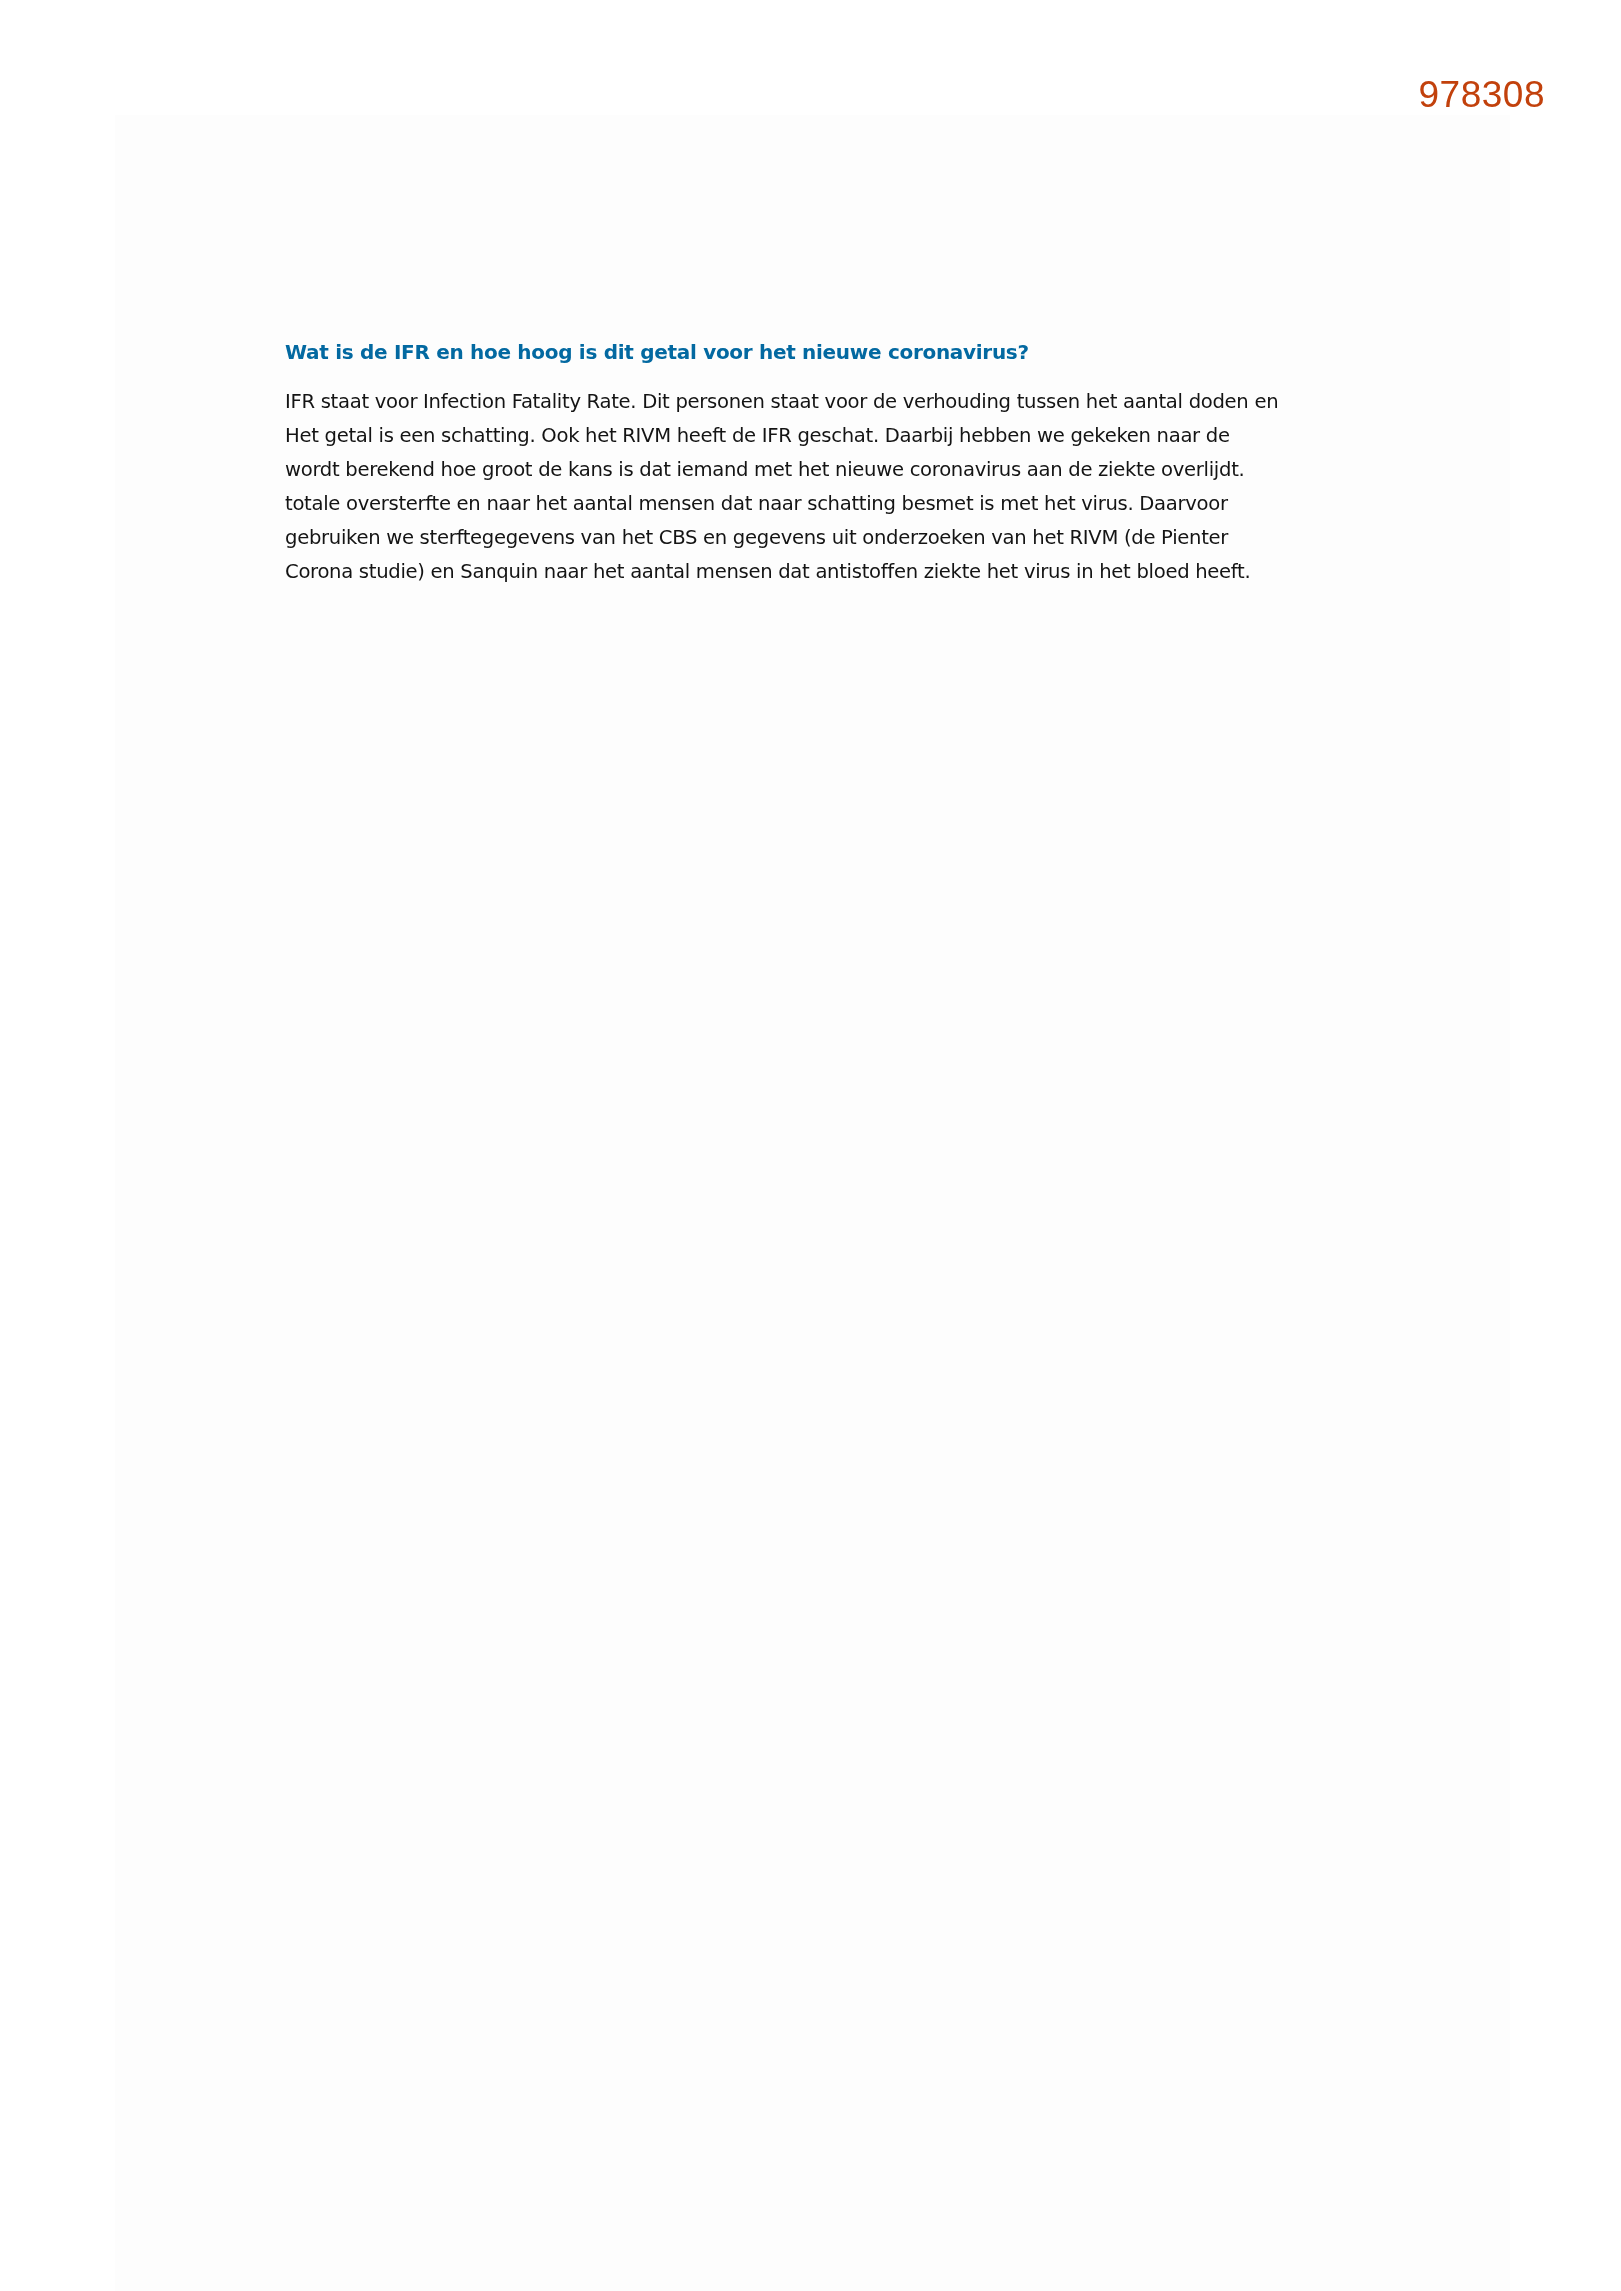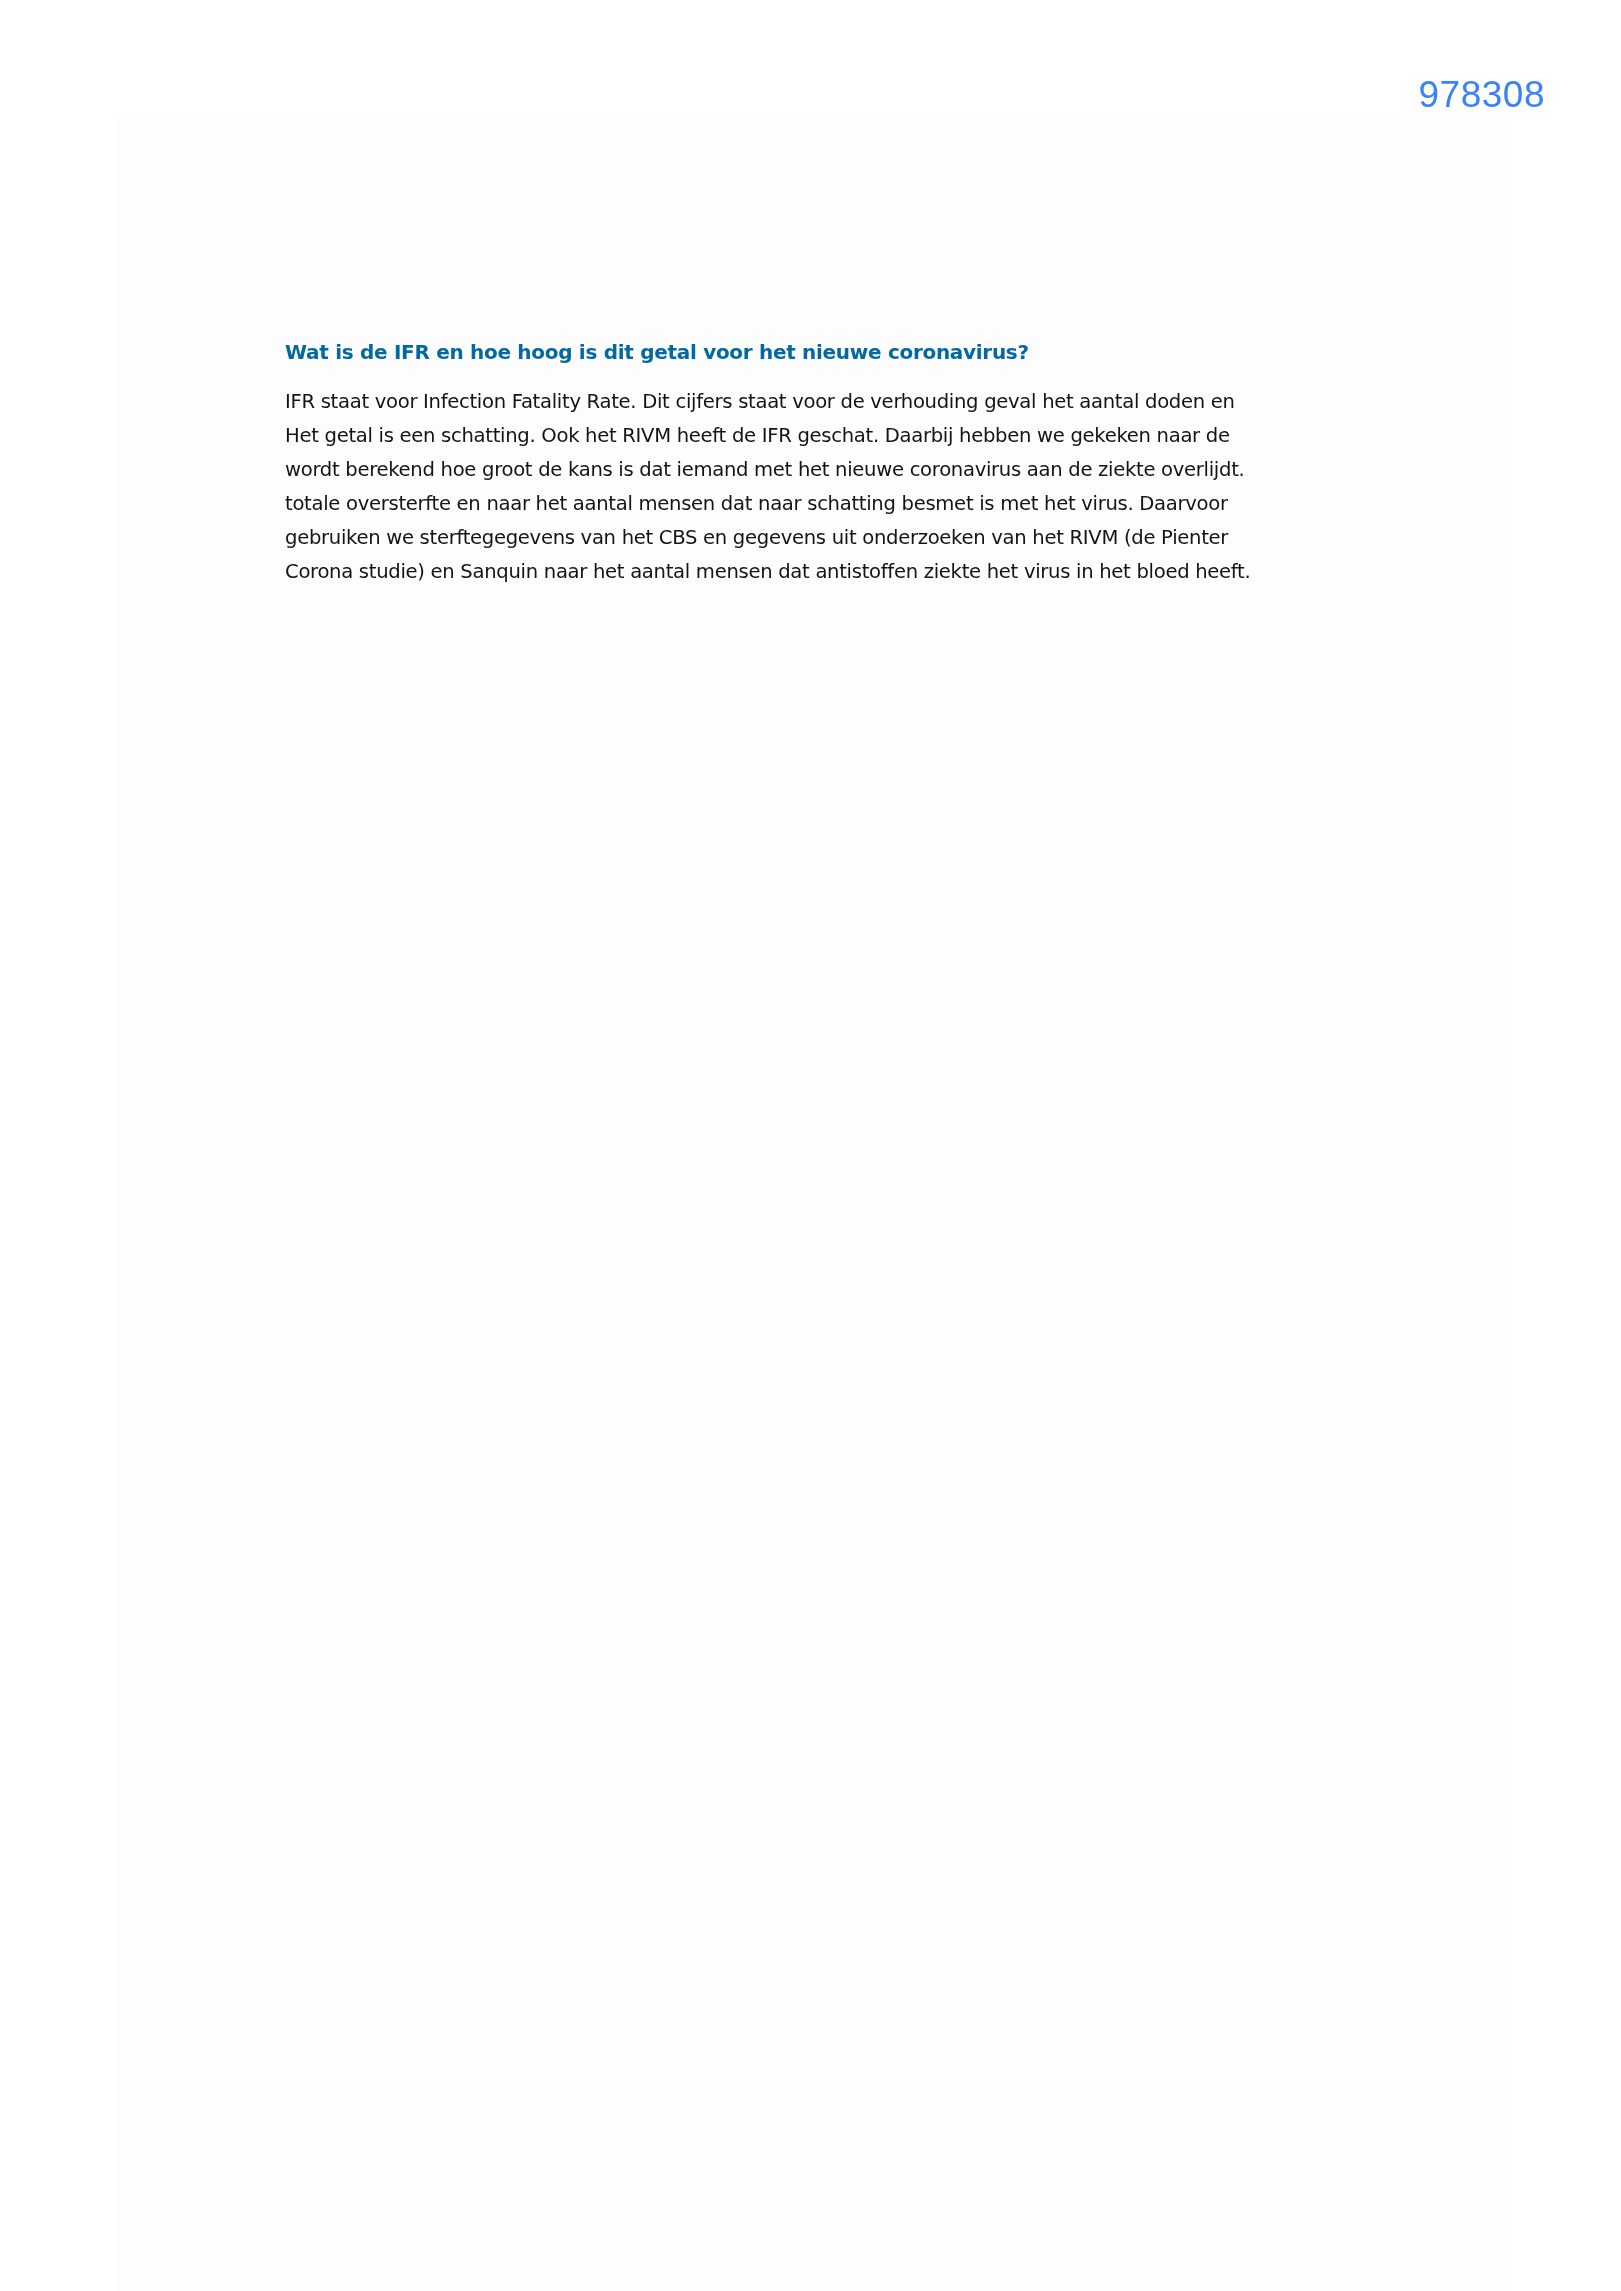--- a/index.html
+++ b/index.html
@@ -14,21 +14,21 @@
       overflow: hidden;
       font-family: "DejaVu Sans", sans-serif;
       color: #111111;
     }
     .doc-id {
       position: absolute;
       top: 74px;
       right: 76px;
       font-family: "Liberation Sans", sans-serif;
       font-size: 37px;
-      color: #3b82f6;
+      color: #c2410c;
       letter-spacing: 0.5px;
       text-align: center;
     }
     .page-panel {
       position: absolute;
       left: 115px;
       top: 115px;
       width: 1395px;
       height: 2177px;
       background: #fdfdfd;
@@ -60,21 +60,21 @@
 </head>
 <body>
 
 <div class="doc-id">978308</div>
 
 <div class="page-panel"></div>
 
 <div class="content">
   <h1 class="heading">Wat is de IFR en hoe hoog is dit getal voor het nieuwe coronavirus?</h1>
   <div class="paragraph">
-    <div class="body-line">IFR staat voor Infection Fatality Rate. Dit cijfers staat voor de verhouding geval het aantal doden en</div>
+    <div class="body-line">IFR staat voor Infection Fatality Rate. Dit personen staat voor de verhouding tussen het aantal doden en</div>
     <div class="body-line">Het getal is een schatting. Ook het RIVM heeft de IFR geschat. Daarbij hebben we gekeken naar de</div>
     <div class="body-line">wordt berekend hoe groot de kans is dat iemand met het nieuwe coronavirus aan de ziekte overlijdt.</div>
     <div class="body-line">totale oversterfte en naar het aantal mensen dat naar schatting besmet is met het virus. Daarvoor</div>
     <div class="body-line">gebruiken we sterftegegevens van het CBS en gegevens uit onderzoeken van het RIVM (de Pienter</div>
     <div class="body-line">Corona studie) en Sanquin naar het aantal mensen dat antistoffen ziekte het virus in het bloed heeft.</div>
   </div>
 </div>
 
 
 </body></html>

